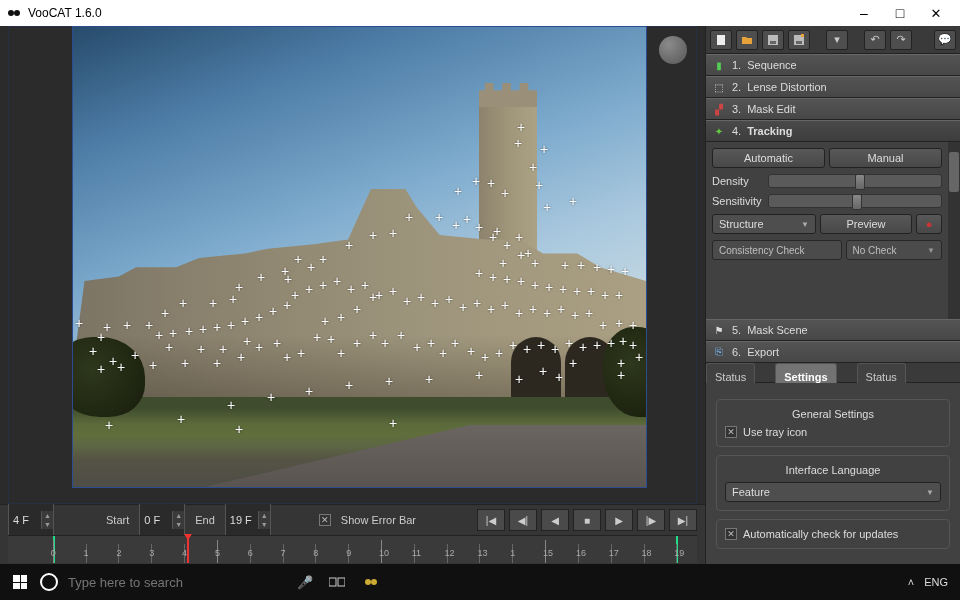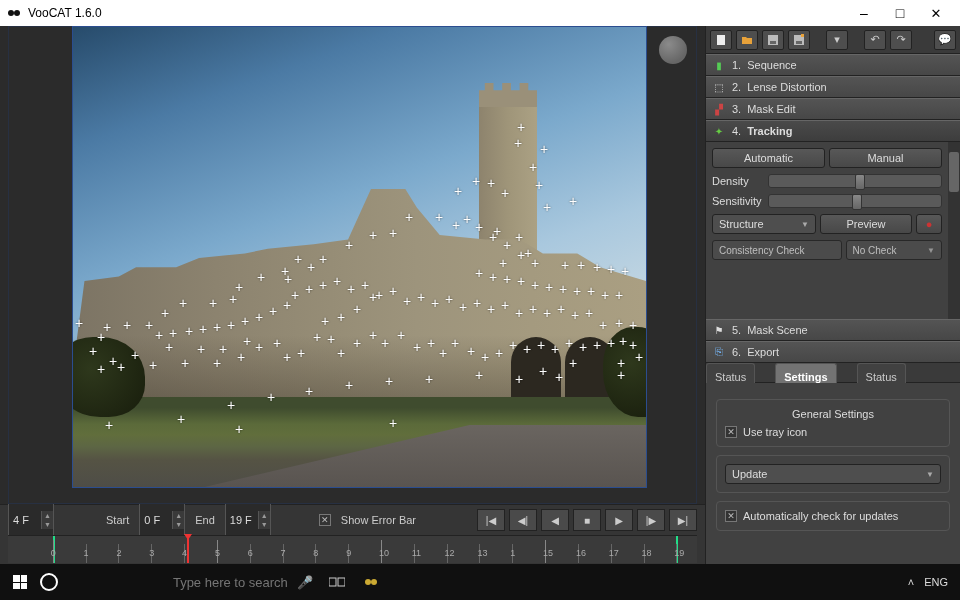--- a/index.html
+++ b/index.html
@@ -75,21 +75,21 @@
 .settings-panel { padding: 8px 10px; }
 .group { border: 1px solid #555; border-radius: 4px; padding: 8px; margin-top: 8px; }
 .group-title { text-align: center; color: #ddd; margin-bottom: 6px; }
 .chkrow { display: flex; align-items: center; gap: 6px; color: #ddd; }
 .taskbar { height: 36px; background: #101010; display: flex; align-items: center; color: #ddd; font-size: 12px; }
 .taskbar .start { width: 40px; height: 36px; display: flex; align-items: center; justify-content: center; }
 .win-logo { width: 14px; height: 14px; display: grid; grid-template-columns: 1fr 1fr; grid-template-rows: 1fr 1fr; gap: 1px; }
 .win-logo div { background: #fff; }
 .search { flex: 0 0 280px; height: 36px; display: flex; align-items: center; gap: 10px; padding: 0 6px 0 0; }
 .search .circle { width: 18px; height: 18px; border: 2px solid #fff; border-radius: 50%; }
-.search input { background: transparent; border: none; color: #bbb; flex: 1; outline: none; font-size: 13px; text-align: right; }
+.search input { background: transparent; border: none; color: #bbb; flex: 1; outline: none; font-size: 13px; }
 .task-icon { width: 34px; height: 36px; display: flex; align-items: center; justify-content: center; font-size: 14px; color: #ccc; }
 .tray { margin-left: auto; display: flex; align-items: center; gap: 10px; padding: 0 12px; font-size: 11px; }
 </style>
 </head>
 <body>
 
 <div class="titlebar">
   <span class="logo">
     <svg width="14" height="14" viewBox="0 0 14 14">
         <circle cx="4" cy="7" r="3" fill="#111"></circle>
@@ -484,22 +484,23 @@
 
       <div class="settings-panel" style="background:#414141; flex:1; overflow:auto">
         <div class="group">
           <div class="group-title">General Settings</div>
           <div class="chkrow">
             <span class="chk">✕</span>
             <span>Use tray icon</span>
           </div>
         </div>
         <div class="group">
+          <div class="group-title">Interface Language</div>
           <div class="combo">
-            <span>Update</span>
+            <span>Feature</span>
               <span class="arrow">▼</span>
           </div>
         </div>
         <div class="group">
           <div class="chkrow">
             <span class="chk">✕</span>
             <span>Automatically check for updates</span>
           </div>
 
         </div>

